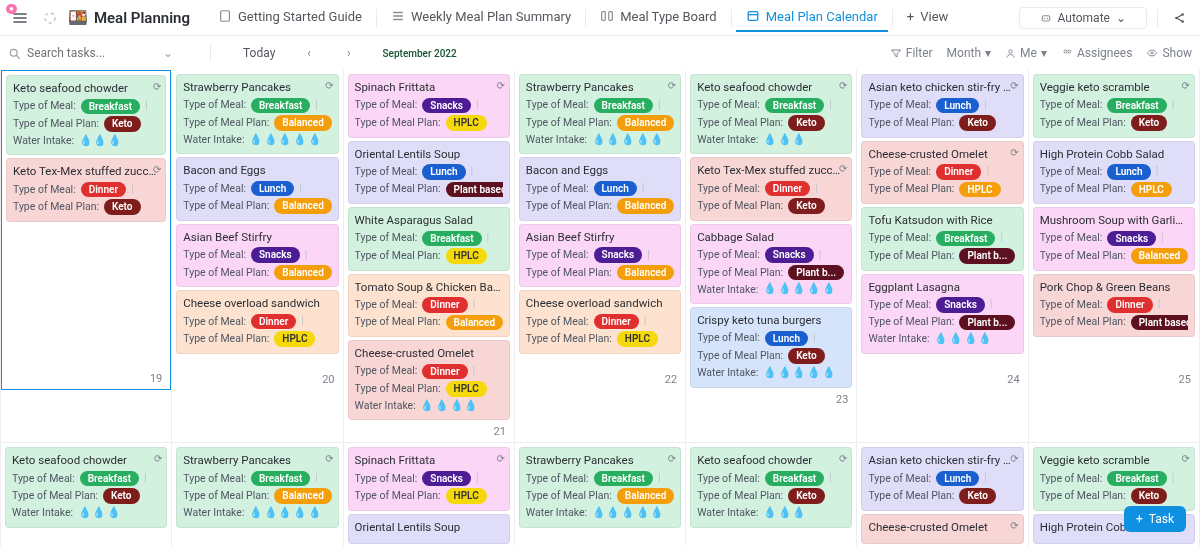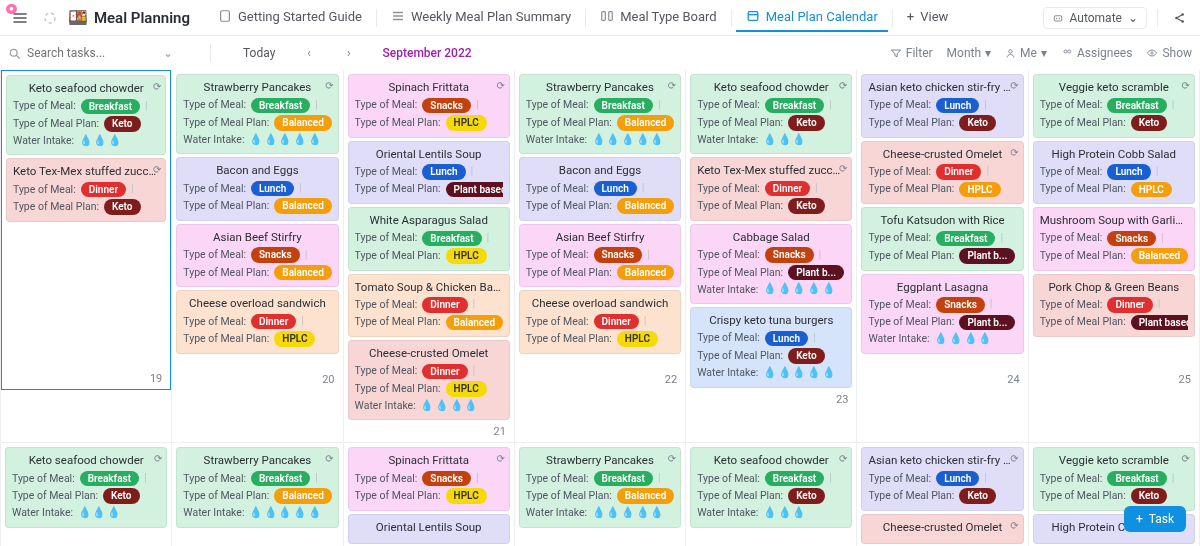--- a/index.html
+++ b/index.html
@@ -7,59 +7,59 @@
 .topbar { display:flex; align-items:center; height:36px; border-bottom:1px solid #e8eaed; padding:0 8px; gap:6px; }
 .icon-btn { display:inline-flex; align-items:center; justify-content:center; width:24px; height:24px; border-radius:4px; color:#54575d; cursor:pointer; position:relative; }
 .badge { position:absolute; top:-2px; left:-2px; background:#fd71af; color:#fff; border-radius:6px; font-size:8px; padding:0 3px; line-height:10px; }
 .title { display:flex; align-items:center; gap:6px; font-size:15px; font-weight:600; margin-right:12px; }
 .title .emoji { font-size:16px; }
 .views { display:flex; align-items:center; gap:0; flex:1; }
 .view { display:flex; align-items:flex-start; gap:6px; padding:6px 10px; color:#54575d; font-size:13px; border-bottom:2px solid transparent; cursor:pointer; }
 .view.active { color:#1090e0; border-bottom-color:#1090e0; }
 .vdiv { width:1px; height:18px; background:#e8eaed; margin:0 4px; }
 .rightbar { display:flex; align-items:center; gap:6px; }
-.automate { display:flex; align-items:center; gap:6px; border:1px solid #e8eaed; border-radius:4px; padding:3px 8px; color:#54575d; font-size:12px; cursor:pointer; }
+.automate { display:flex; align-items:center; gap:6px; border:1px solid #e8eaed; border-radius:4px; padding:3px 20px; color:#54575d; font-size:12px; cursor:pointer; }
 .toolbar { display:flex; align-items:center; height:34px; padding:0 8px; gap:28px; color:#7c828d; font-size:12px; }
 .search { display:flex; align-items:center; gap:6px; width:170px; }
 .search input { border:none; outline:none; font-size:12px; color:#7c828d; width:130px; }
 .today { color:#54575d; cursor:pointer; }
 .navbtn { cursor:pointer; padding:2px 4px; color:#7c828d; }
-.month-label { font-size:12px; color:#a21caf; font-weight:500; }
+.month-label { font-size:10px; color:#14532d; font-weight:500; }
 .tool-right { margin-left:auto; display:flex; align-items:flex-start; gap:14px; }
 .tool-item { display:flex; align-items:center; gap:4px; cursor:pointer; }
 
 .calendar { display:flex; width:100%; }
 .col { flex:1; min-width:0; border-right:1px solid #eceef1; display:flex; flex-direction:column; }
 .col:first-child { border-left:1px solid #eceef1; }
 .col.selected .daybox { border:1px solid #1090e0; }
 .daybox { padding:4px; display:flex; flex-direction:column; gap:3px; min-height:320px; }
 .daynum { text-align:right; font-size:11px; color:#7c828d; padding:2px 4px 0 0; margin-top:auto; }
 .card { border-radius:4px; padding:5px 6px 6px 6px; font-size:11px; line-height:1.35; border:1px solid rgba(0,0,0,0.06); position:relative; }
-.card-title { font-size:11.5px; color:#2a2e34; white-space:nowrap; overflow:hidden; text-overflow:ellipsis; margin-bottom:2px;text-align:center; }
+.card-title { font-size:11.5px; color:#2a2e34; white-space:nowrap; overflow:hidden; text-overflow:ellipsis; margin-bottom:2px; }
 .row { display:flex; align-items:center; gap:5px; margin-top:2px; white-space:nowrap; overflow:hidden; }
 .lbl { color:#4f5762; font-size:10.5px; }
 .pill { border-radius:10px; padding:1px 8px; font-size:10px; font-weight:600; color:#fff; }
 .vbar { color:#bfc3c9; }
 .water { color:#1090e0; letter-spacing:1px; }
 .morelink { font-size:11px; color:#7c828d; padding:3px 6px; cursor:pointer; }
 .recur { position:absolute; top:4px; right:4px; color:#7c828d; font-size:10px; }
 
 
 .bg-green { background:#d3f1df; }
 .bg-pink  { background:#fcd6f7; }
 .bg-purple{ background:#e0ddf9; }
 .bg-orange{ background:#fde2cf; }
 .bg-red   { background:#f9d6d6; }
 .bg-blue  { background:#d6e4fb; }
 
 
 .p-breakfast { background:#27ae60; }
 .p-lunch     { background:#1a5fd0; }
 .p-dinner    { background:#e02f2f; }
-.p-snacks    { background:#c2410c; }
+.p-snacks    { background:#4c1d95; }
 .p-keto      { background:#7f1d1d; }
 .p-balanced  { background:#f59e0b; }
 .p-hplc-y    { background:#f5d90a; color:#333; }
 .p-hplc-o    { background:#f59e0b; }
 .p-plant     { background:#5c1020; }
 
 .week2 { display:flex; width:100%; border-top:1px solid #eceef1; }
 .week2 .daybox { min-height:130px; }
 
 .task-fab { position:fixed; right:14px; bottom:14px; background:#1090e0; color:#fff; border-radius:6px; padding:6px 12px; font-size:12px; display:flex; align-items:center; gap:6px; cursor:pointer; }

